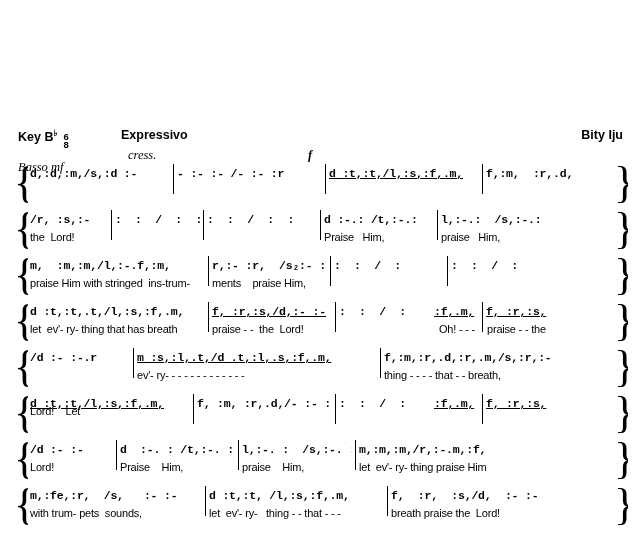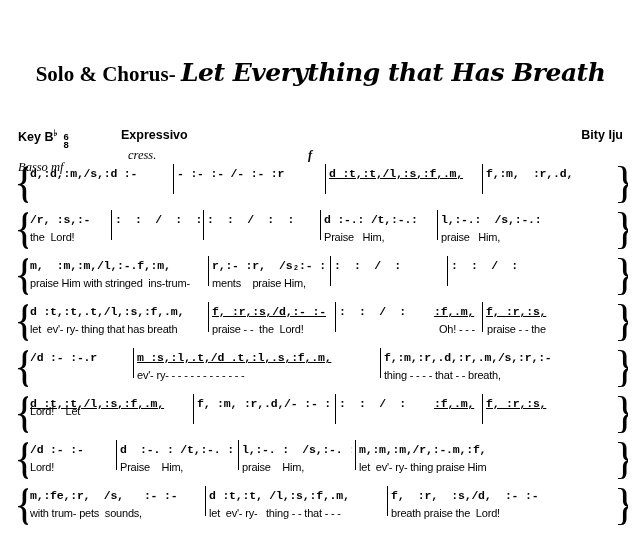--- a/index.html
+++ b/index.html
@@ -183,23 +183,20 @@
     vertical-align: top;
     margin-top: -3px;
   }
   .und { text-decoration: underline; }
 </style>
 </head>
 <body>
 
 <div class="page">
 
-  <div class="title-row">
-    <span class="title-solo">Solo &amp; Chorus- </span><span class="title-main">Let Everything that Has Breath</span>
-  </div>
 
   <div class="headline">
     <span class="key-block">
       <span>Key B</span><span class="key-flat">♭</span>
       <span class="timesig"><span class="num">6</span><span class="den">8</span></span>
     </span>
     <span class="expressivo">Expressivo</span>
     <span class="composer">Bity Iju</span>
   </div>
 

